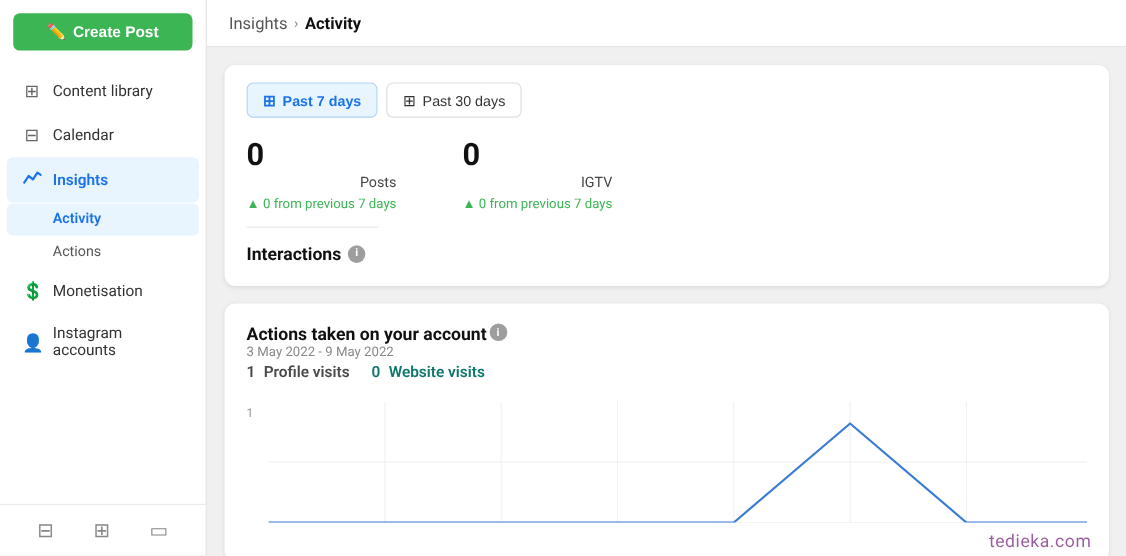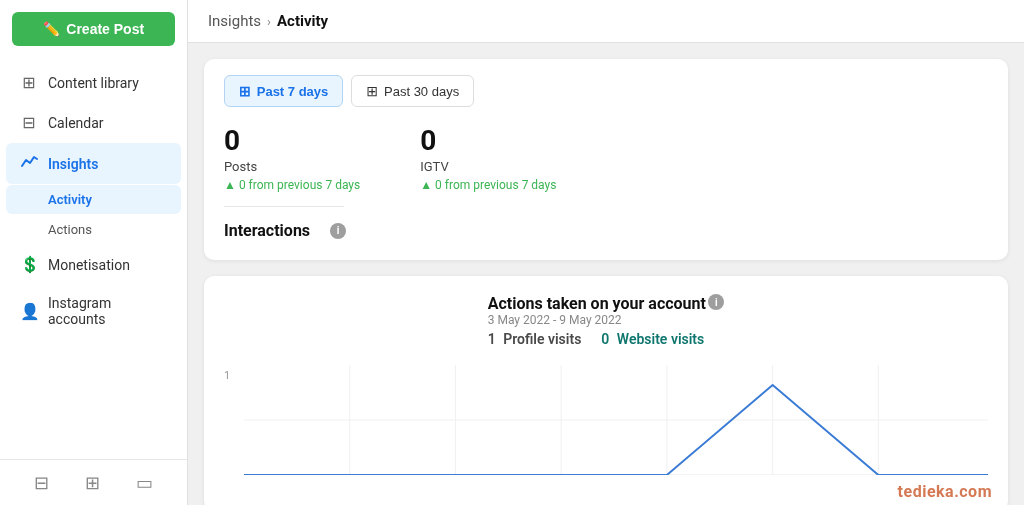--- a/index.html
+++ b/index.html
@@ -136,28 +136,28 @@
     }
     .period-tab .tab-icon { font-size: 14px; }
 
     .stats-row {
       display: flex;
       gap: 60px;
       margin-bottom: 4px;
     }
     .stat-block { display: flex; flex-direction: column; }
     .stat-number { font-size: 28px; font-weight: 700; color: #111; line-height: 1; margin-bottom: 4px; }
-    .stat-label { font-size: 13px; color: #444; margin-bottom: 4px; }
+    .stat-label { font-size: 13px; color: #444; margin-bottom: 4px; text-align: right; }
     .stat-change { font-size: 12px; color: #3cb554; display: flex; align-items: center; gap: 3px; }
     .stat-divider { border: none; border-top: 1px solid #e8e8e8; margin: 14px 0 14px 0; width: 120px; }
 
     .interactions-header {
       display: flex;
       align-items: center;
-      gap: 20px;
+      gap: 6px;
       font-size: 16px;
       font-weight: 700;
       color: #111;
       margin-top: 0;
     }
     .info-circle {
       width: 16px; height: 16px;
       background: #9e9e9e;
       border-radius: 50%;
       color: #fff;
@@ -171,21 +171,21 @@
     .chart-card {
       background: #fff;
       border-radius: 10px;
       padding: 18px 20px 16px 20px;
       box-shadow: 0 1px 4px rgba(0,0,0,0.08);
       position: relative;
       min-height: 220px;
     }
     .chart-card-header {
       display: flex;
-      justify-content: center;
+      justify-content: flex-start;
       align-items: flex-start;
       margin-bottom: 4px;
     }
     .chart-title { font-size: 16px; font-weight: 700; color: #111; }
     .chart-date-range { font-size: 12px; color: #888; margin-bottom: 4px; }
     .chart-legend {
       display: flex;
       gap: 16px;
       font-size: 14px;
       margin-bottom: 14px;
@@ -206,22 +206,22 @@
       top: 4px;
       font-size: 11px;
       color: #999;
     }
 
     .watermark {
       position: absolute;
       bottom: 10px;
       right: 16px;
       font-size: 16px;
-      font-weight: 700;
-      color: #c2410c;
+      font-weight: 400;
+      color: #701a75;
       opacity: 0.7;
       letter-spacing: 0.5px;
     }
 
     svg.chart-svg {
       position: absolute;
       left: 20px;
       top: 0;
       right: 0;
       bottom: 20px;

